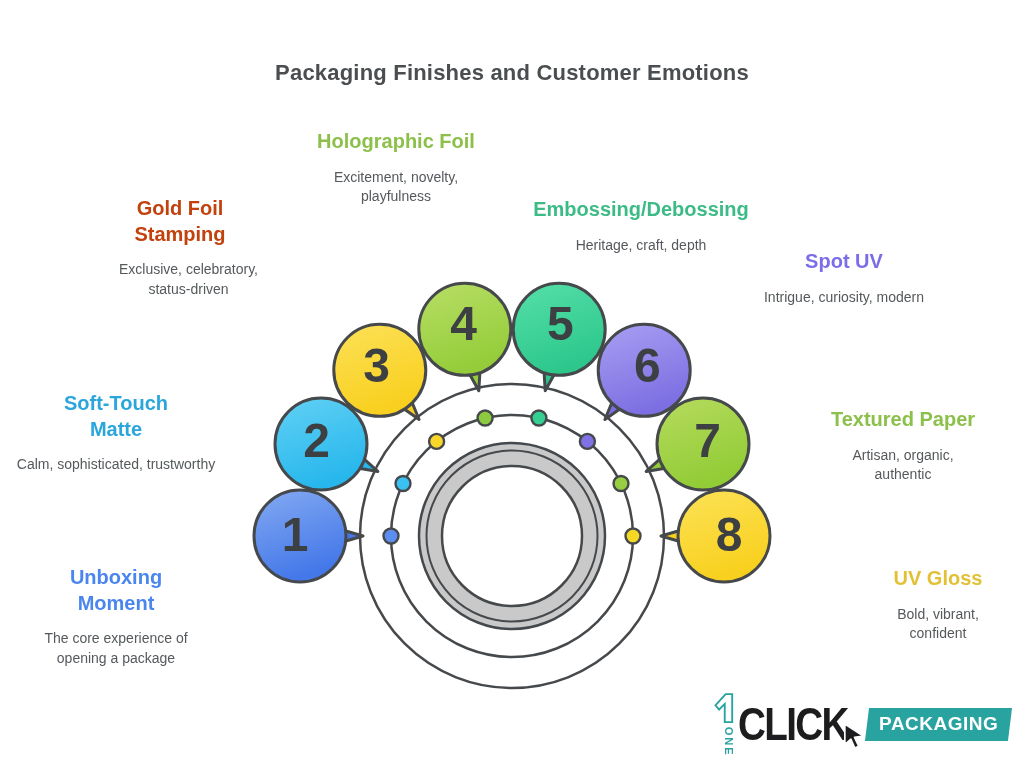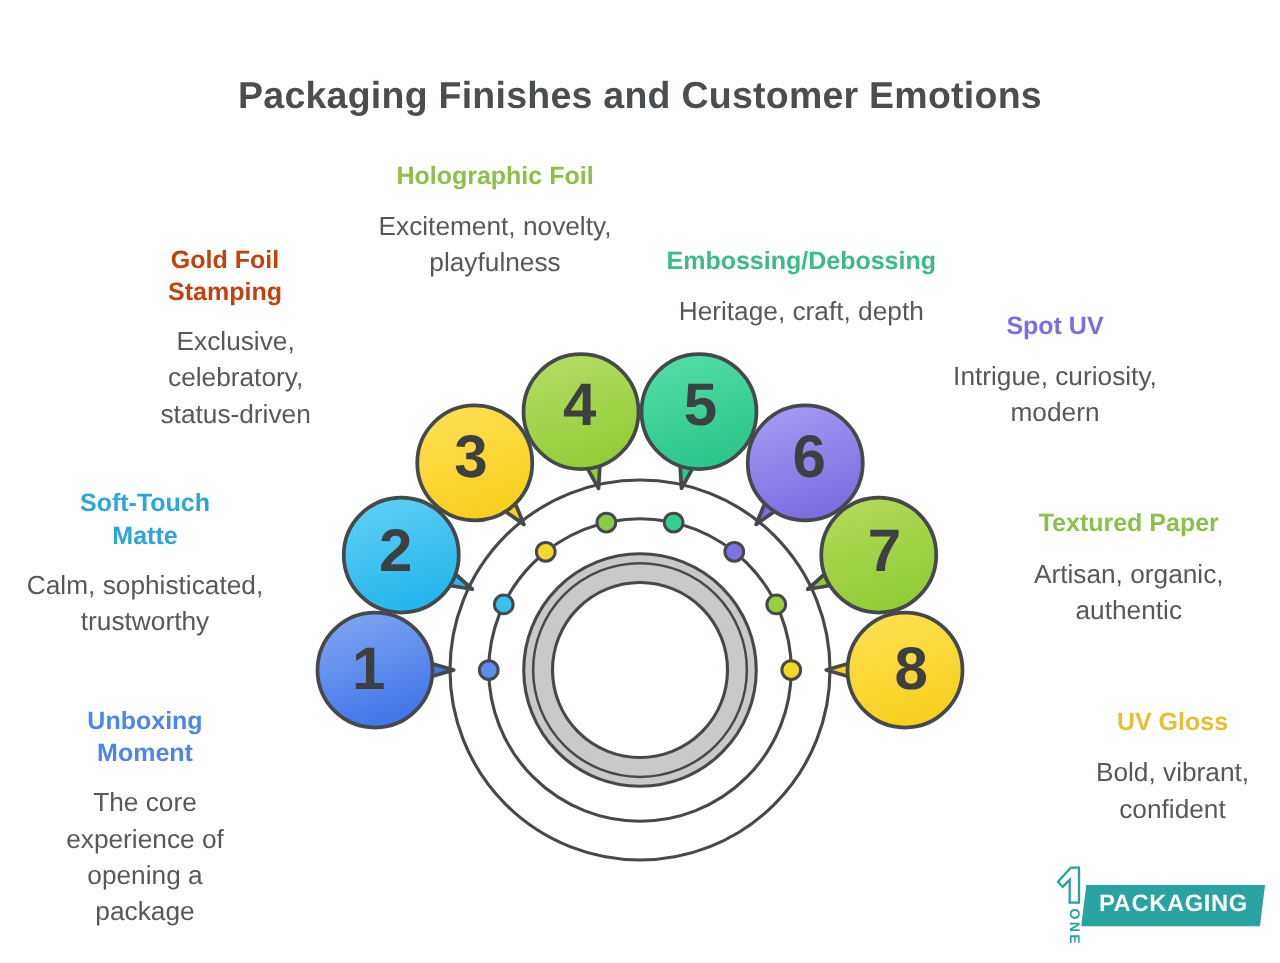--- a/index.html
+++ b/index.html
@@ -2,25 +2,25 @@
 <html><head>
 <meta charset="utf-8">
 <style>
   html,body{margin:0;padding:0;background:#fff;}
   .canvas{
     position:relative;width:1024px;height:770px;background:#ffffff;overflow:hidden;
     font-family:"Liberation Sans",sans-serif;
   }
   .title{
     position:absolute;left:0;right:0;top:60px;margin:0;text-align:center;
-    font-size:30px;font-weight:700;color:#4b4e50;letter-spacing:.2px;
+    font-size:22px;font-weight:700;color:#4b4e50;letter-spacing:.2px;
   }
   .label-block{position:absolute;text-align:center;}
   .finish-name{font-size:20px;font-weight:700;line-height:1.28;margin:0 auto;}
-  .finish-desc{font-size:21px;font-weight:400;line-height:1.38;color:#55595c;margin:13px auto 0;}
+  .finish-desc{font-size:14px;font-weight:400;line-height:1.38;color:#55595c;margin:13px auto 0;}
 
   .pos-holo    {left:286px;top:129px;width:220px;}
   .pos-holo .finish-name{max-width:160px;}
   .pos-holo .finish-desc{max-width:190px;}
   .pos-gold    {left:80px;top:196px;width:200px;}
   .pos-gold .finish-name{max-width:150px;}
   .pos-gold .finish-desc{max-width:175px;margin-left:21px;}
   .pos-emboss  {left:491px;top:182px;width:300px;margin-top:15px;}
   .pos-spot    {left:734px;top:249px;width:220px;}
   .pos-spot .finish-desc{max-width:170px;}
@@ -176,18 +176,24 @@
   <div class="label-block pos-gloss">
     <div class="finish-name" style="color: rgb(227, 193, 52);">UV Gloss</div>
     <div class="finish-desc">Bold, vibrant, confident</div>
   </div>
 
   <div class="logo">
     <svg class="logo-one" width="28" height="68" viewBox="0 0 30 70">
       <path d="M9 15 L20 3 L27 3 L27 33 L19 33 L19 13.5 L13 19.5 Z" fill="#ffffff" stroke="#29a3a0" stroke-width="2" stroke-linejoin="miter"></path>
       <text transform="translate(19 38) rotate(90)" font-size="12" font-weight="700" letter-spacing="2" fill="#29a3a0">ONE</text>
     </svg>
+    <div class="click-wrap">
+      <span class="logo-click">CLICK</span>
+      <svg class="logo-cursor" width="24" height="28" viewBox="0 0 26 30">
+        <path d="M2 2 L22 15 L12.5 16.5 L17 26 L12.8 28 L8.6 18.5 L2 24 Z" fill="#1d1d1f" stroke="#ffffff" stroke-width="1.8" stroke-linejoin="round"></path>
+      </svg>
+    </div>
     <div class="logo-badge">
       <span>PACKAGING</span>
     </div>
   </div>
 
 </div>
 
 </body></html>

